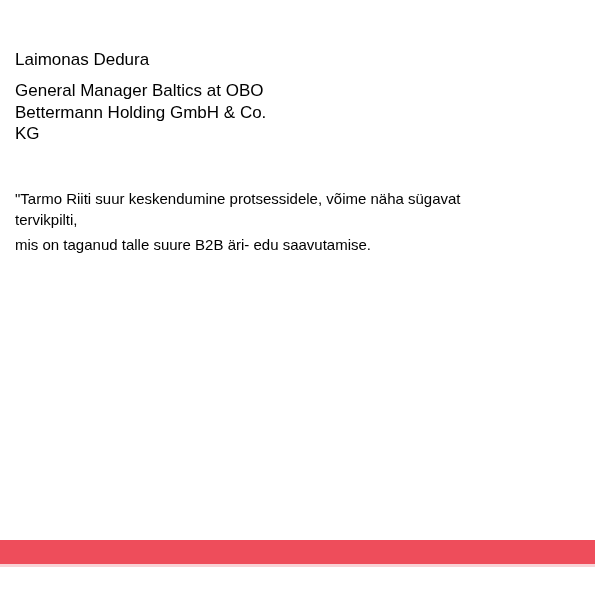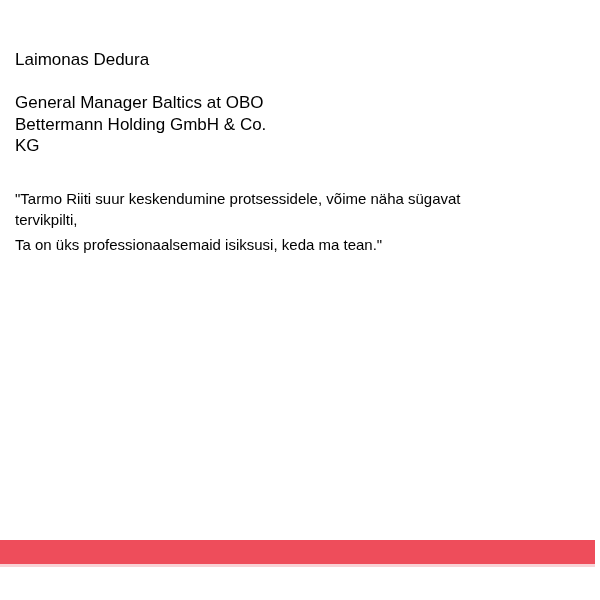--- a/index.html
+++ b/index.html
@@ -22,21 +22,21 @@
     left: 15px;
     top: 50px;
     font-size: 17px;
     font-weight: 400;
     line-height: 20px;
     white-space: nowrap;
   }
   .person-title {
     position: absolute;
     left: 15px;
-    top: 92px;
+    top: 80px;
     width: 272px;
     font-size: 17px;
     font-weight: 400;
     line-height: 21.5px;
   }
   .quote {
     position: absolute;
     left: 15px;
     top: 188px;
     width: 500px;
@@ -60,18 +60,18 @@
 <body>
 
 <div class="card">
 
   <div class="person-name">Laimonas Dedura</div>
 
   <div class="person-title">General Manager Baltics at OBO Bettermann Holding GmbH &amp; Co. KG</div>
 
   <blockquote class="quote">
     <p>"Tarmo Riiti suur keskendumine protsessidele, võime näha sügavat tervikpilti,</p>
-    <p>Ta on üks professionaalsemaid isiksusi, keda ma tean."</p>
+    <p>mis on taganud talle suure B2B äri- edu saavutamise.</p>
   </blockquote>
 
   <div class="accent-bar" style="background-color: rgb(238, 77, 91);"></div>
 
 </div>
 
 </body></html>

